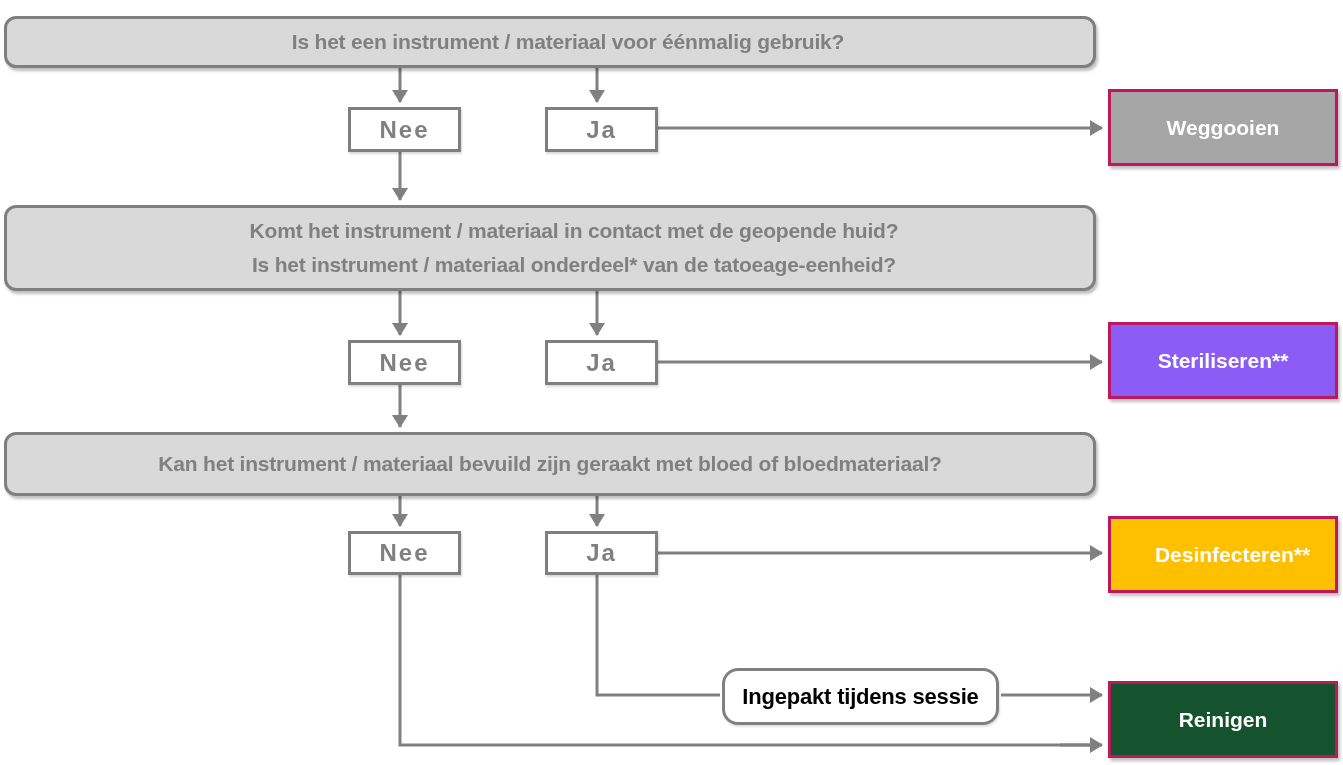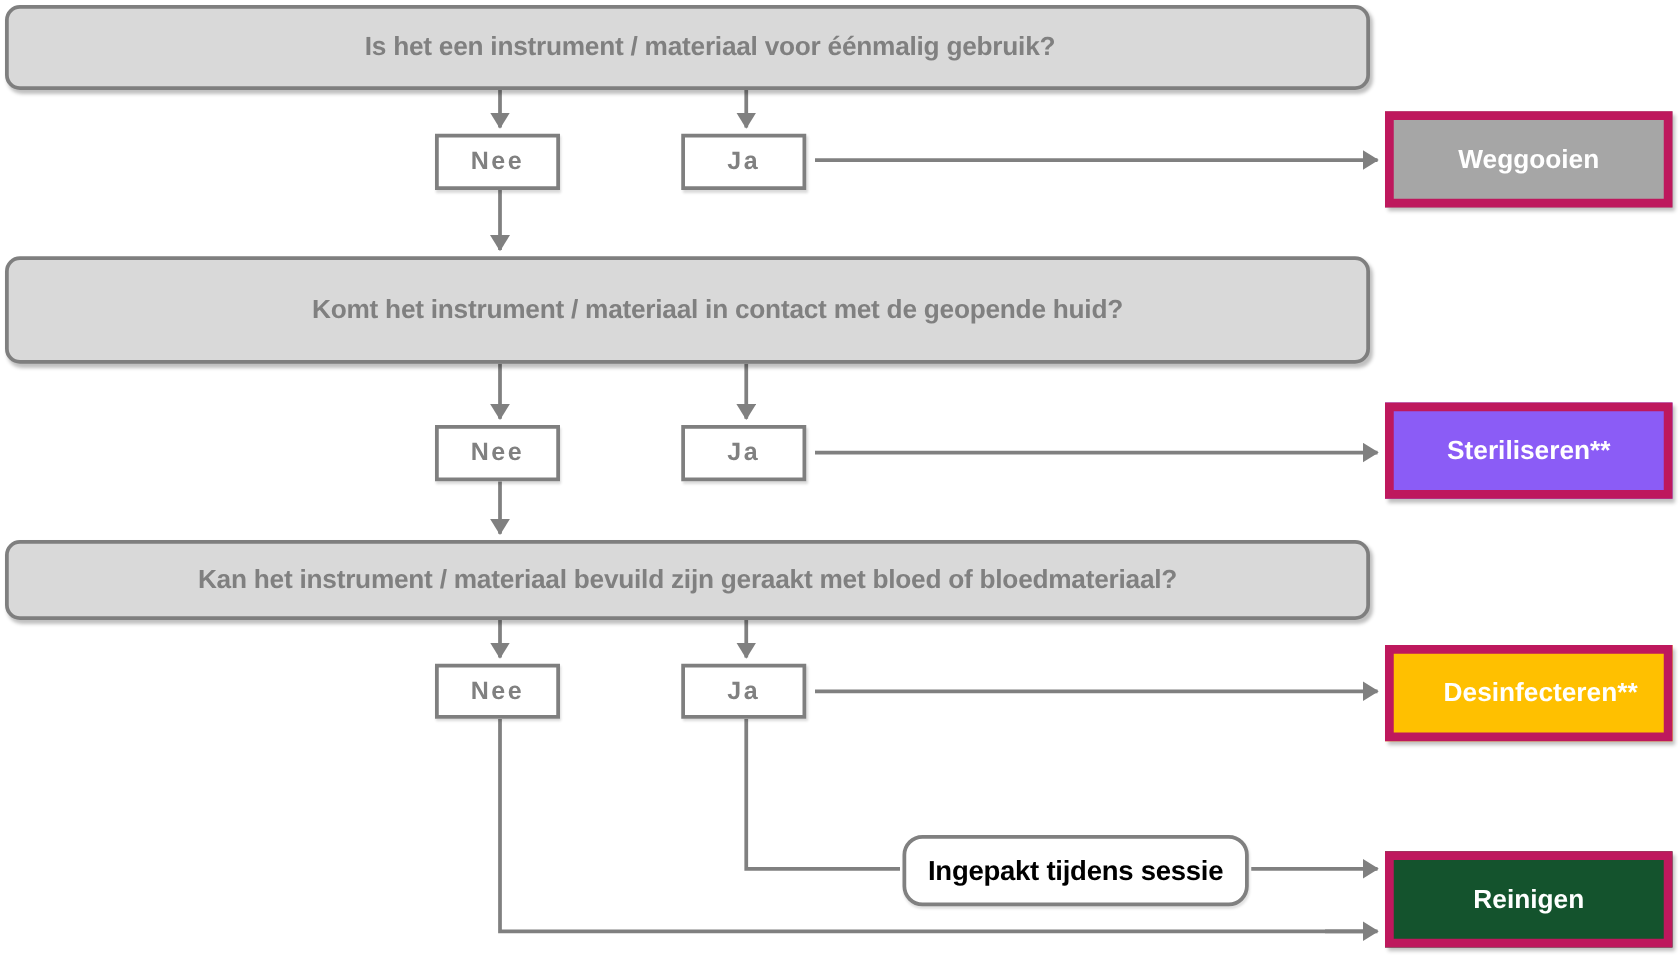--- a/index.html
+++ b/index.html
@@ -10,27 +10,27 @@
   .wires{position:absolute;left:0;top:0;z-index:0;pointer-events:none;}
   .node{position:absolute;box-sizing:border-box;display:flex;align-items:center;justify-content:center;z-index:1;}
   .question{
     left:4px;width:1092px;
     background:#d9d9d9;border:3px solid #7f7f7f;border-radius:12px;
     color:#808080;font-weight:bold;font-size:21px;letter-spacing:-0.2px;
     text-align:center;flex-direction:column;line-height:1.6;
     box-shadow:2px 3px 3px rgba(0,0,0,.25);
   }
   .answer{
-    width:100px;height:45px;background:#ffffff;border:3px solid #7f7f7f;
-    color:#808080;font-weight:bold;font-size:20px;letter-spacing:2px;
+    width:113px;height:45px;background:#ffffff;border:3px solid #7f7f7f;
+    color:#808080;font-weight:bold;font-size:24px;letter-spacing:2px;
     box-shadow:1px 2px 2px rgba(0,0,0,.15);
   }
   .outcome{
     left:1108px;width:230px;height:77px;
-    border:7px solid #be185d;color:#ffffff;font-weight:bold;font-size:21px;
+    border:3px solid #be185d;color:#ffffff;font-weight:bold;font-size:21px;
     box-shadow:2px 3px 3px rgba(0,0,0,.25);
   }
   .condition{
     left:722px;top:668px;width:277px;height:57px;
     background:#ffffff;border:3px solid #808080;border-radius:16px;
     color:#000000;font-weight:bold;font-size:22px;letter-spacing:-0.2px;
     box-shadow:1px 2px 2px rgba(0,0,0,.12);
   }
 </style>
 </head>
@@ -67,33 +67,34 @@
 
       <polyline points="597,575 597,695 720,695"></polyline>
 
       <line x1="1001" y1="695" x2="1102" y2="695" marker-end="url(#arw)"></line>
 
       <polyline points="400,575 400,745 1098,745"></polyline>
       <line x1="1060" y1="745" x2="1102" y2="745" marker-end="url(#arw)"></line>
     </g>
   </svg>
 
-  <div class="node question" style="top:4px;height:68px;padding-left:36px;">
+  <div class="node question" style="top:16px;height:52px;padding-left:36px;">
     <span>Is het een instrument / materiaal voor éénmalig gebruik?</span>
   </div>
 
   <div class="node answer" style="left:348px;top:107px;">
     <span>Nee</span>
   </div>
   <div class="node answer" style="left:545px;top:107px;">
     <span>Ja</span>
   </div>
 
   <div class="node question" style="top:205px;height:86px;padding-left:48px;">
     <span>Komt het instrument / materiaal in contact met de geopende huid?</span>
+    <span>Is het instrument / materiaal onderdeel* van de tatoeage-eenheid?</span>
   </div>
 
   <div class="node answer" style="left:348px;top:340px;">
     <span>Nee</span>
   </div>
   <div class="node answer" style="left:545px;top:340px;">
     <span>Ja</span>
   </div>
 
   <div class="node question" style="top:432px;height:64px;">

